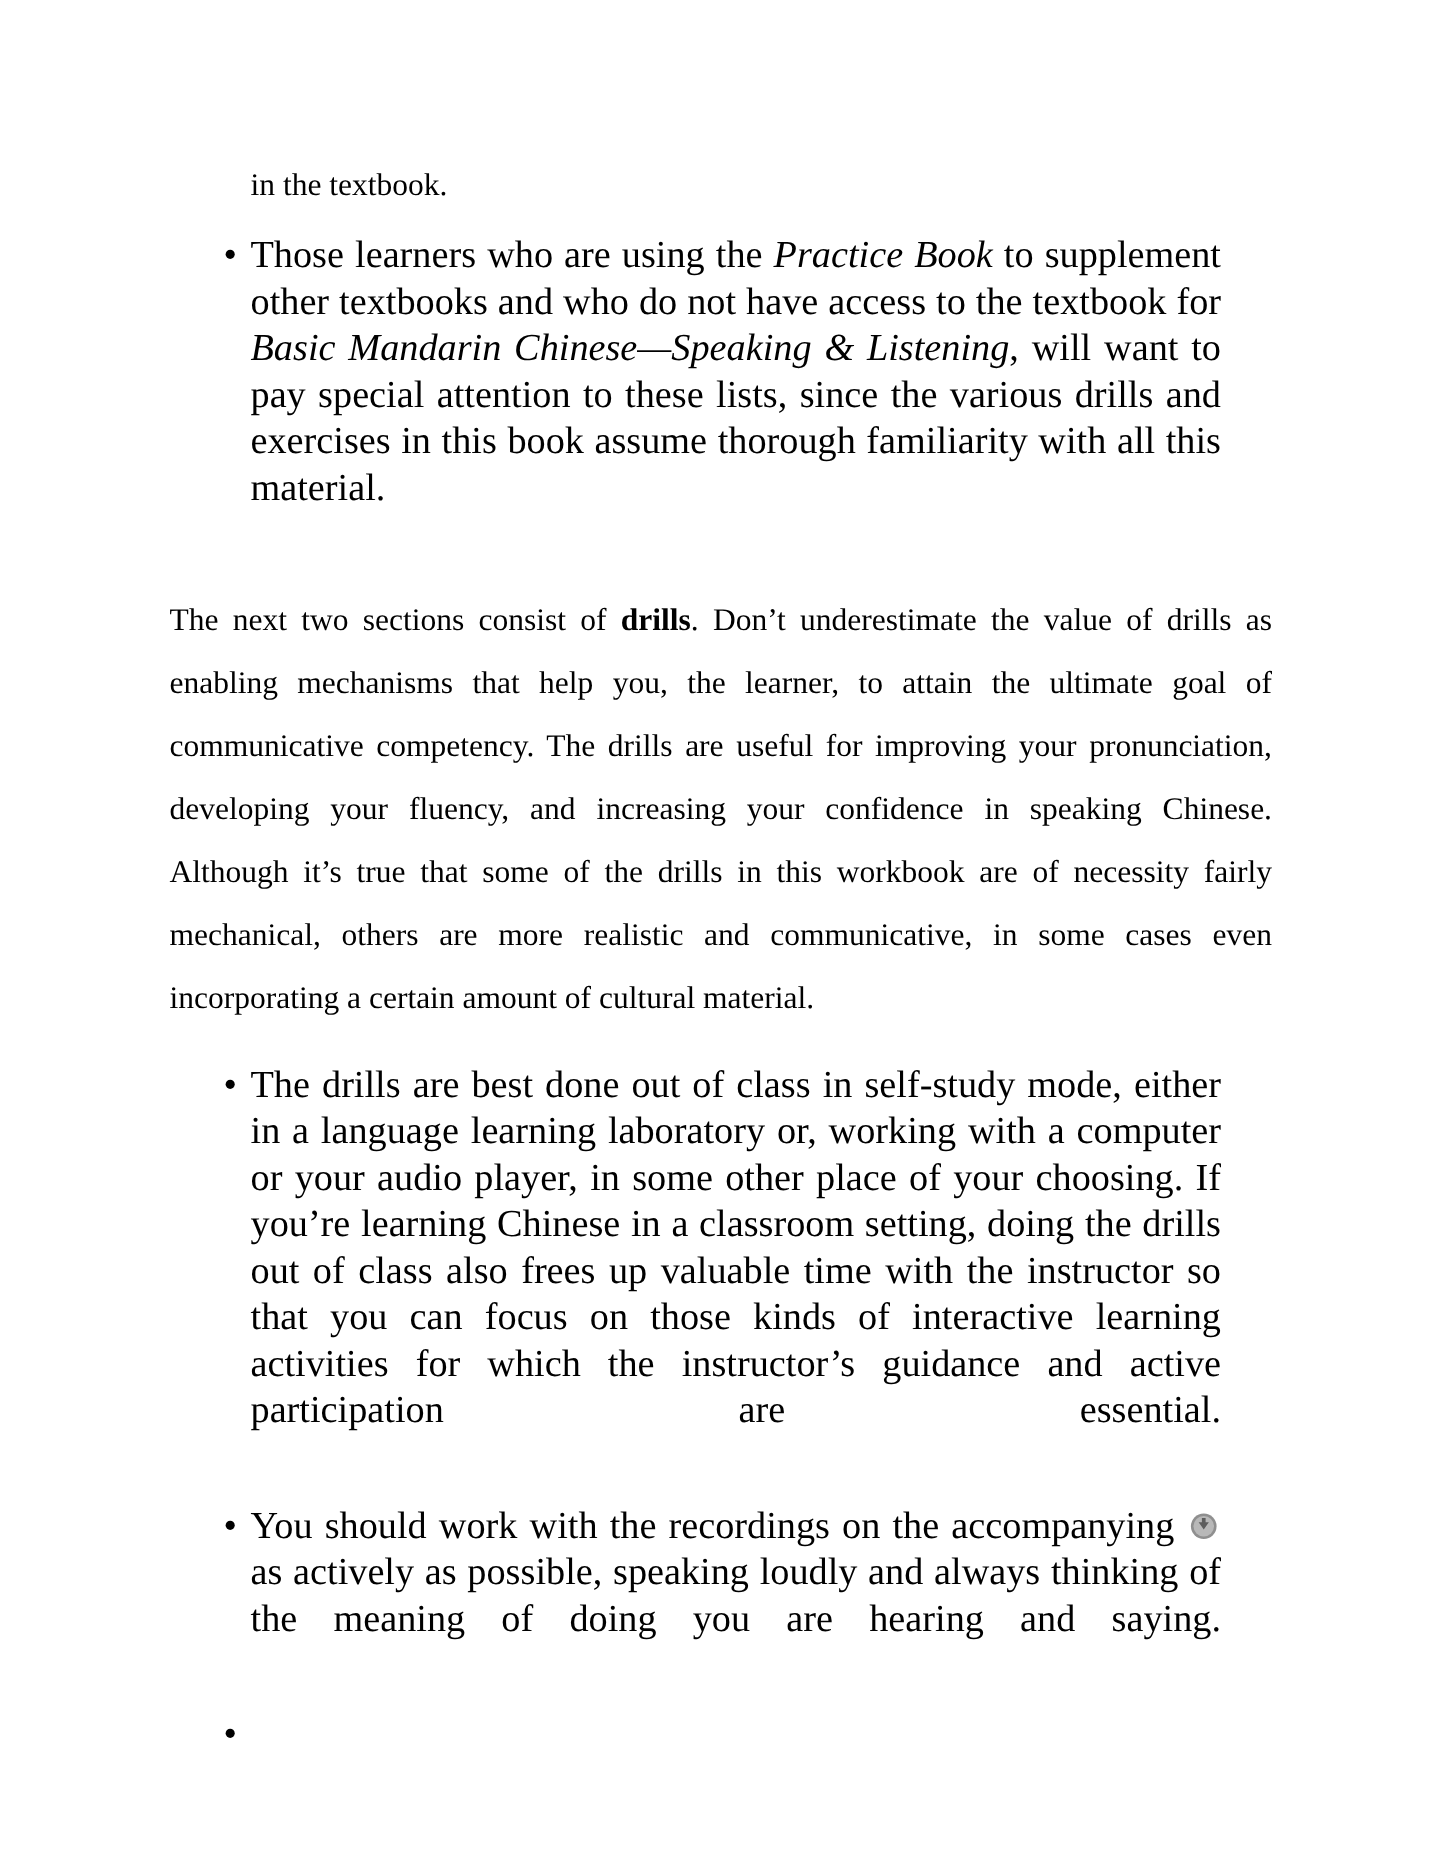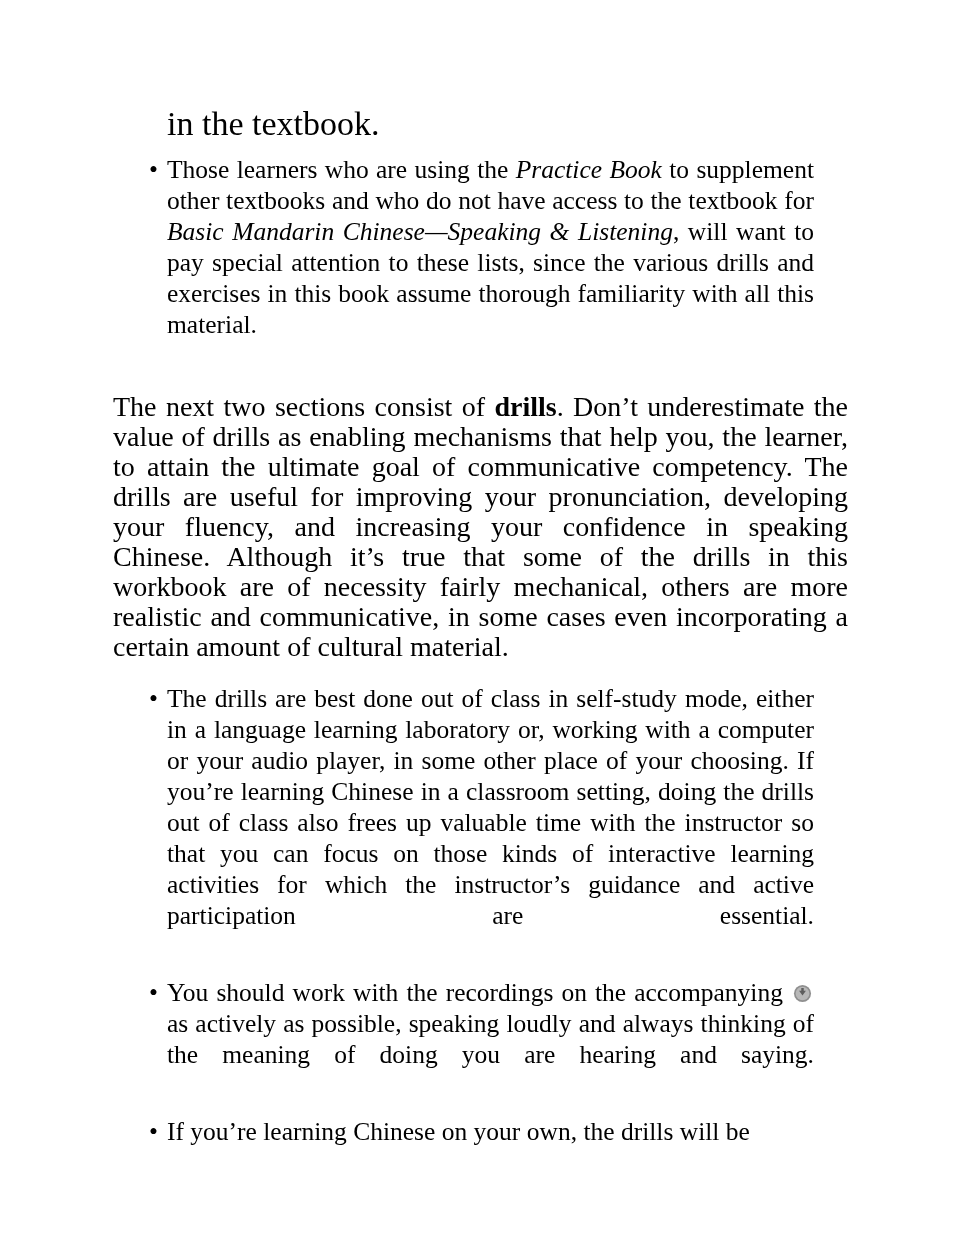--- a/index.html
+++ b/index.html
@@ -29,31 +29,31 @@
     left: 113px;
     top: 108px;
     width: 735px;
   }
 
   
 
   .para {
     text-align: justify;
     text-justify: inter-word;
-    font-size: 28px;
-    line-height: 30px;
+    font-size: 21px;
+    line-height: 42px;
     margin: 0;
     hyphens: none;
   }
 
   
   .continuation {
     margin: 0 0 0 54px;
     width: 647px;
-    font-size: 34px;
+    font-size: 21px;
     line-height: 31px;
     text-align: left;
   }
 
   
   .bullets {
     margin: 0;
     padding: 0;
     list-style: none;
   }
@@ -141,18 +141,17 @@
                 <circle cx="10" cy="10" r="9" fill="#8f8f8f"></circle>
                 <circle cx="10" cy="10" r="7.2" fill="#b8b8b8"></circle>
                 <path d="M10 4.2 L13.6 9.2 L11.3 9.2 L11.3 12.2 L8.7 12.2 L8.7 9.2 L6.4 9.2 Z" fill="#5d5d5d" transform="rotate(180 10 8.2)"></path>
               </svg></span><span> as actively as possible, speaking loudly and always thinking of the meaning of doing you are hearing and saying.</span></span>
       </li>
 
       <li class="gap-bullet"></li>
 
       <li class="bullet ragged">
         <span class="marker">•</span>
-        <span class="body"><span>If you’re learning Chinese on your own, the drills will be</span></span>
       </li>
     </ul>
 
   </div>
 </div>
 
 </body></html>

